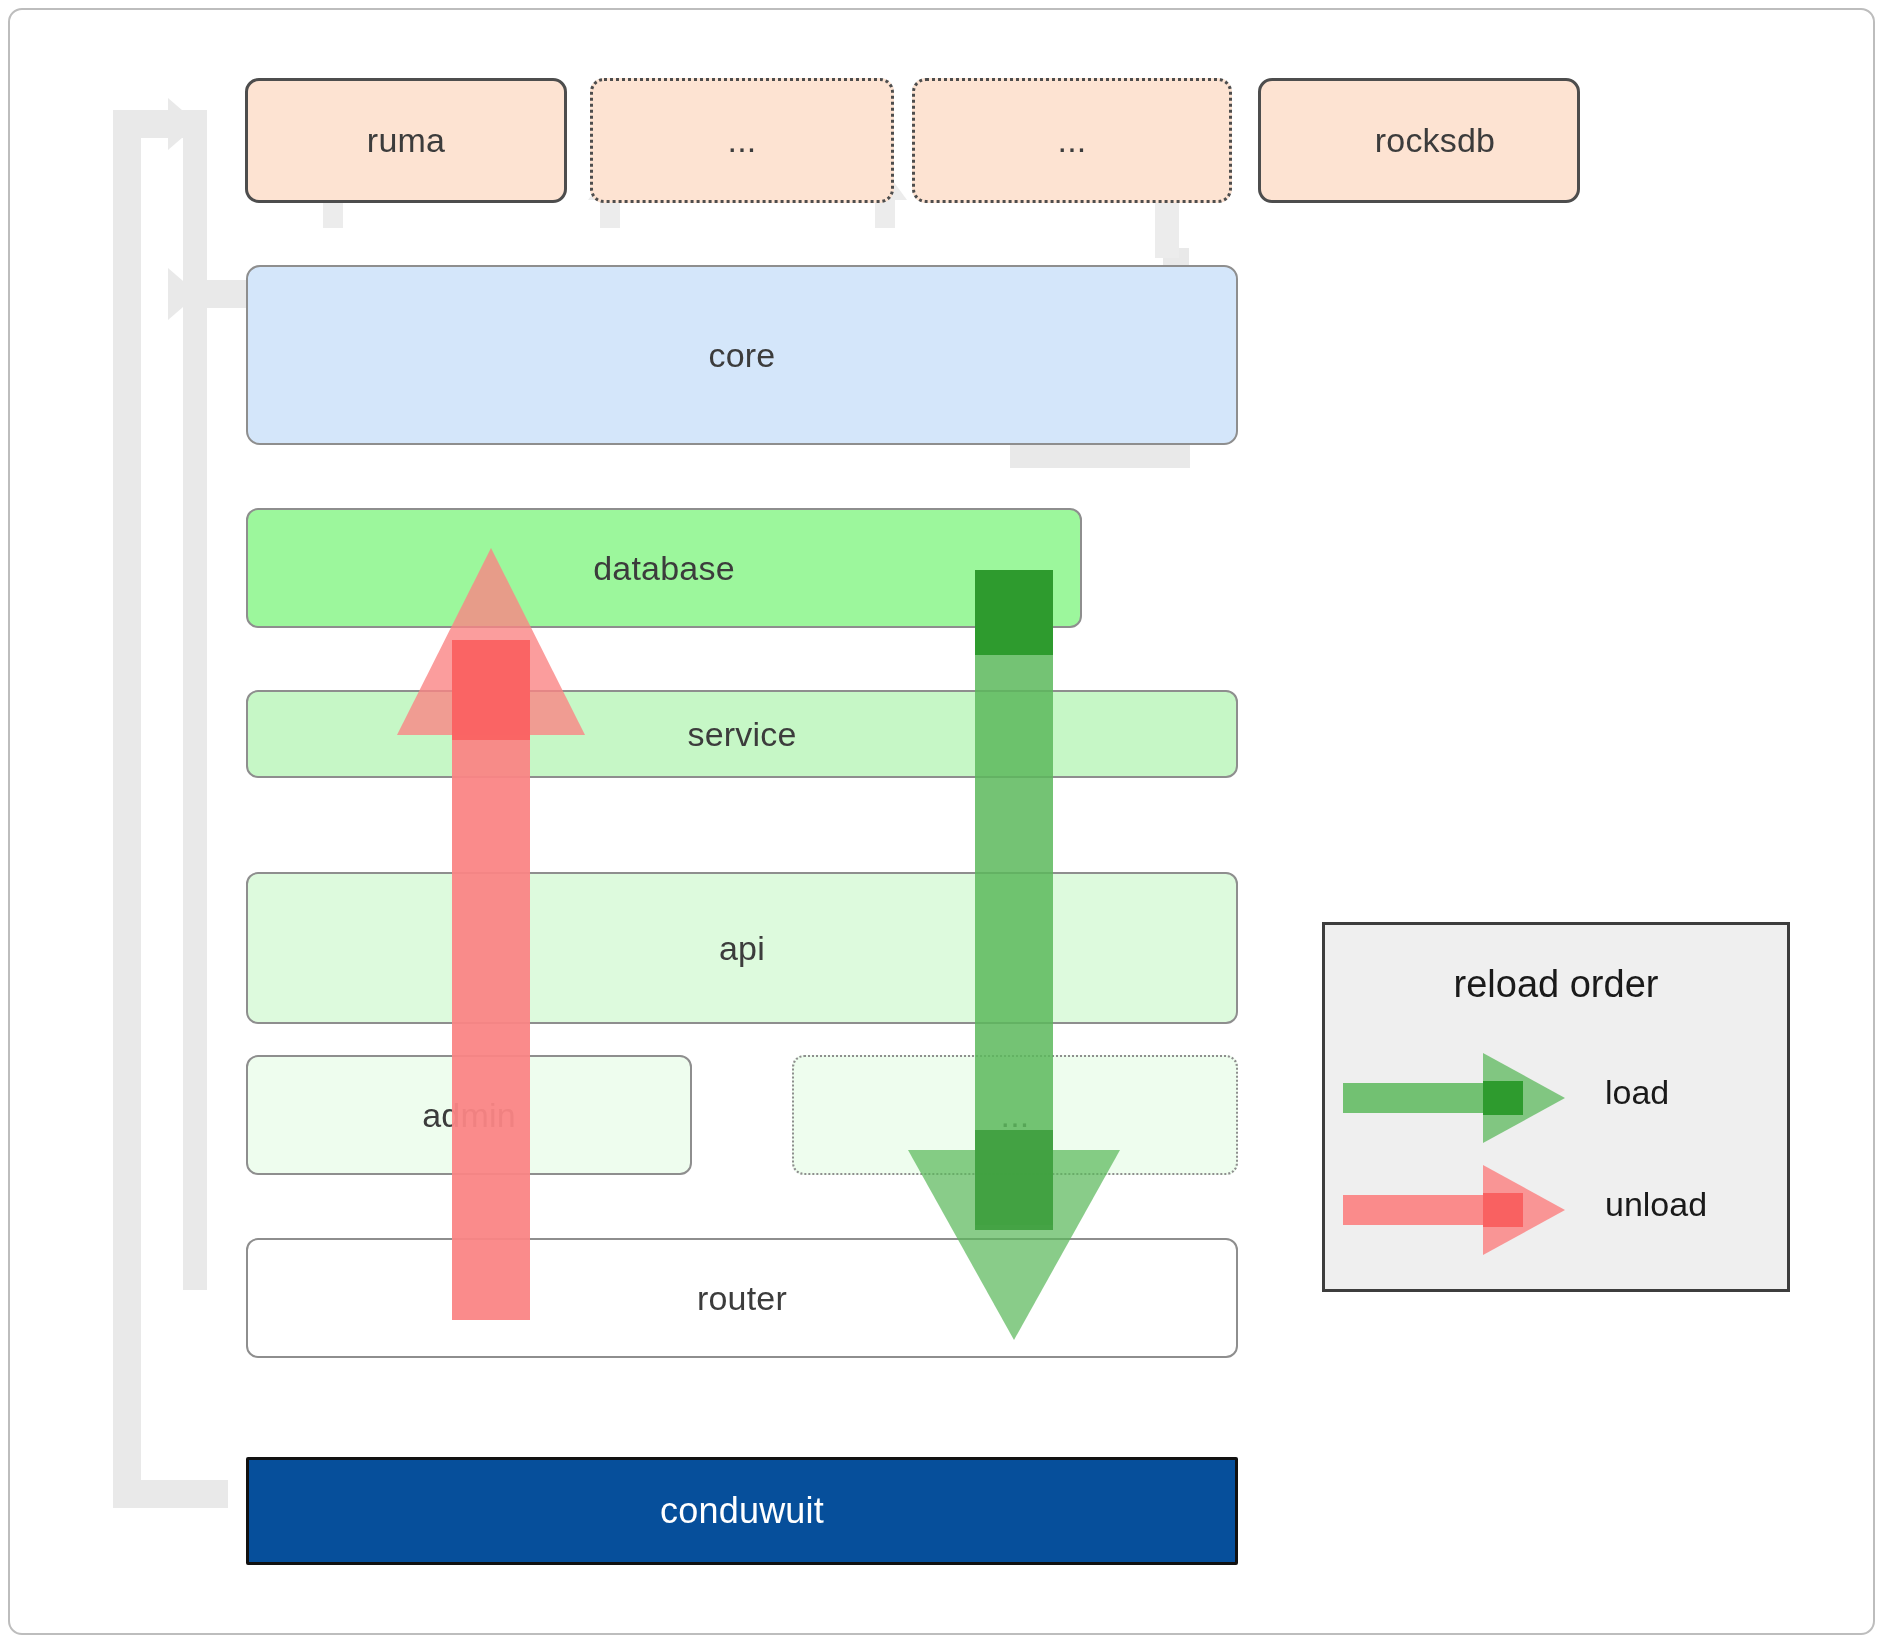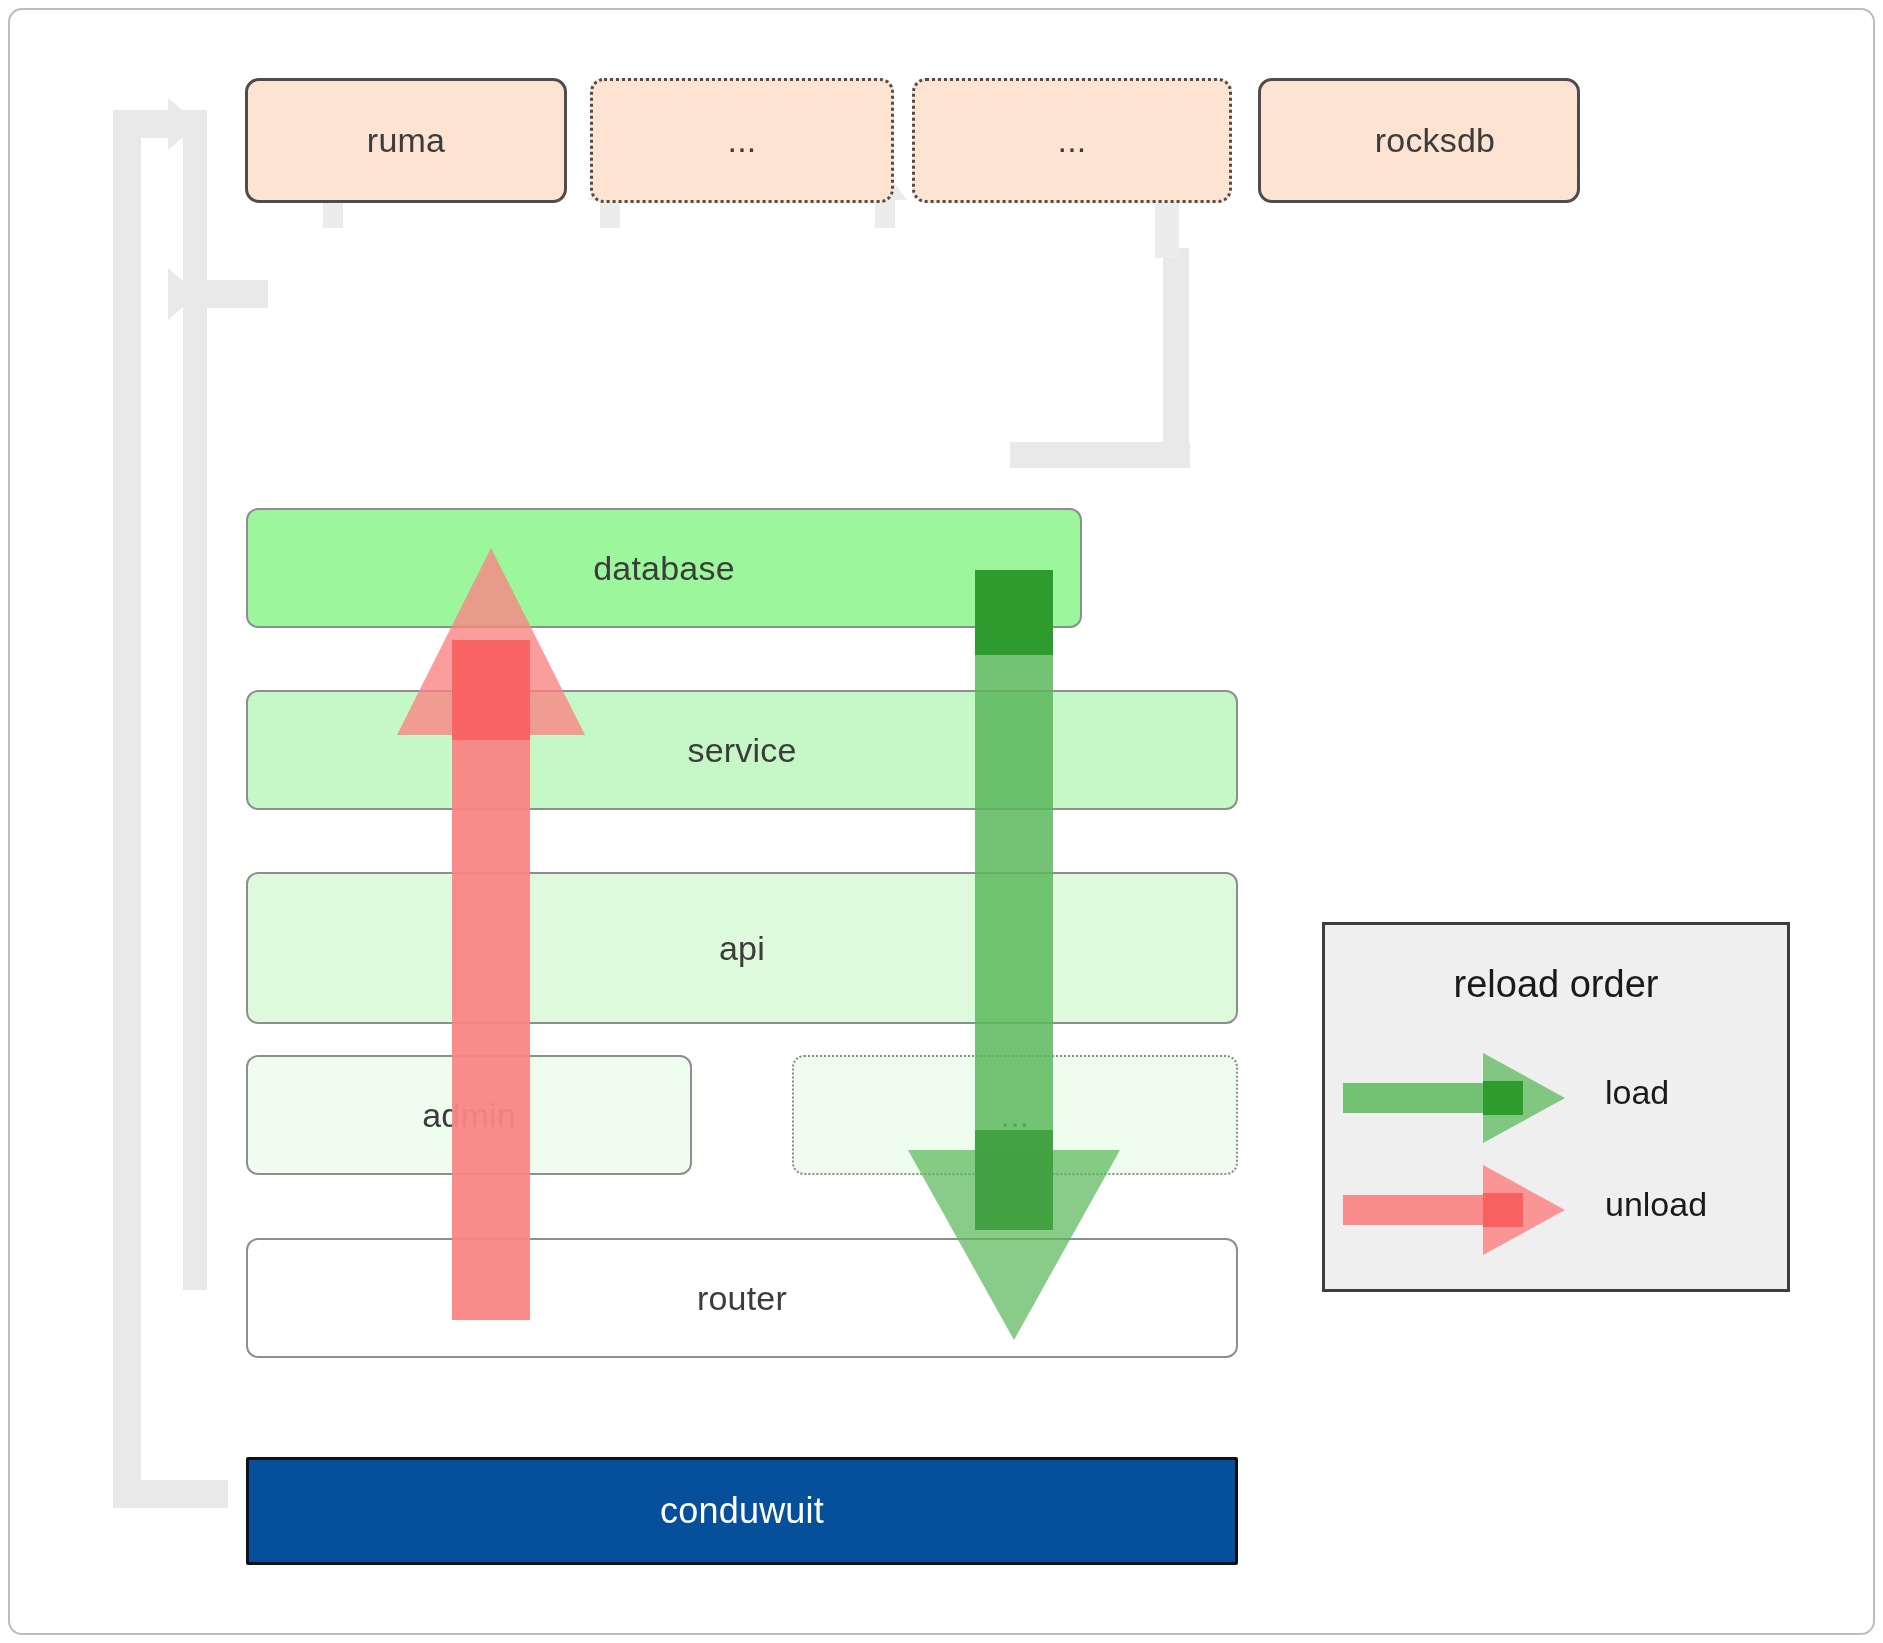--- a/index.html
+++ b/index.html
@@ -145,25 +145,28 @@
   <div class="node node-dep-dotted" style="left:590px; top:78px; width:304px; height:125px;">
     <span>...</span>
   </div>
   <div class="node node-dep-dotted" style="left:912px; top:78px; width:320px; height:125px;">
     <span>...</span>
   </div>
   <div class="node node-dep" style="left:1258px; top:78px; width:322px; height:125px;padding-left:32px;">
     <span>rocksdb</span>
   </div>
 
+  <div class="node node-core" style="left:246px; top:265px; width:992px; height:180px;">
+    <span>core</span>
+  </div>
 
   <div class="node node-l1" style="left:246px; top:508px; width:836px; height:120px;">
     <span>database</span>
   </div>
-  <div class="node node-l2" style="left:246px; top:690px; width:992px; height:120px;">
+  <div class="node node-l2" style="left:246px; top:690px; width:992px; height:88px;">
     <span>service</span>
   </div>
   <div class="node node-l3" style="left:246px; top:872px; width:992px; height:152px;">
     <span>api</span>
   </div>
 
   <div class="node node-l4" style="left:246px; top:1055px; width:446px; height:120px;">
     <span>admin</span>
   </div>
   <div class="node node-l4-dotted" style="left:792px; top:1055px; width:446px; height:120px;">

